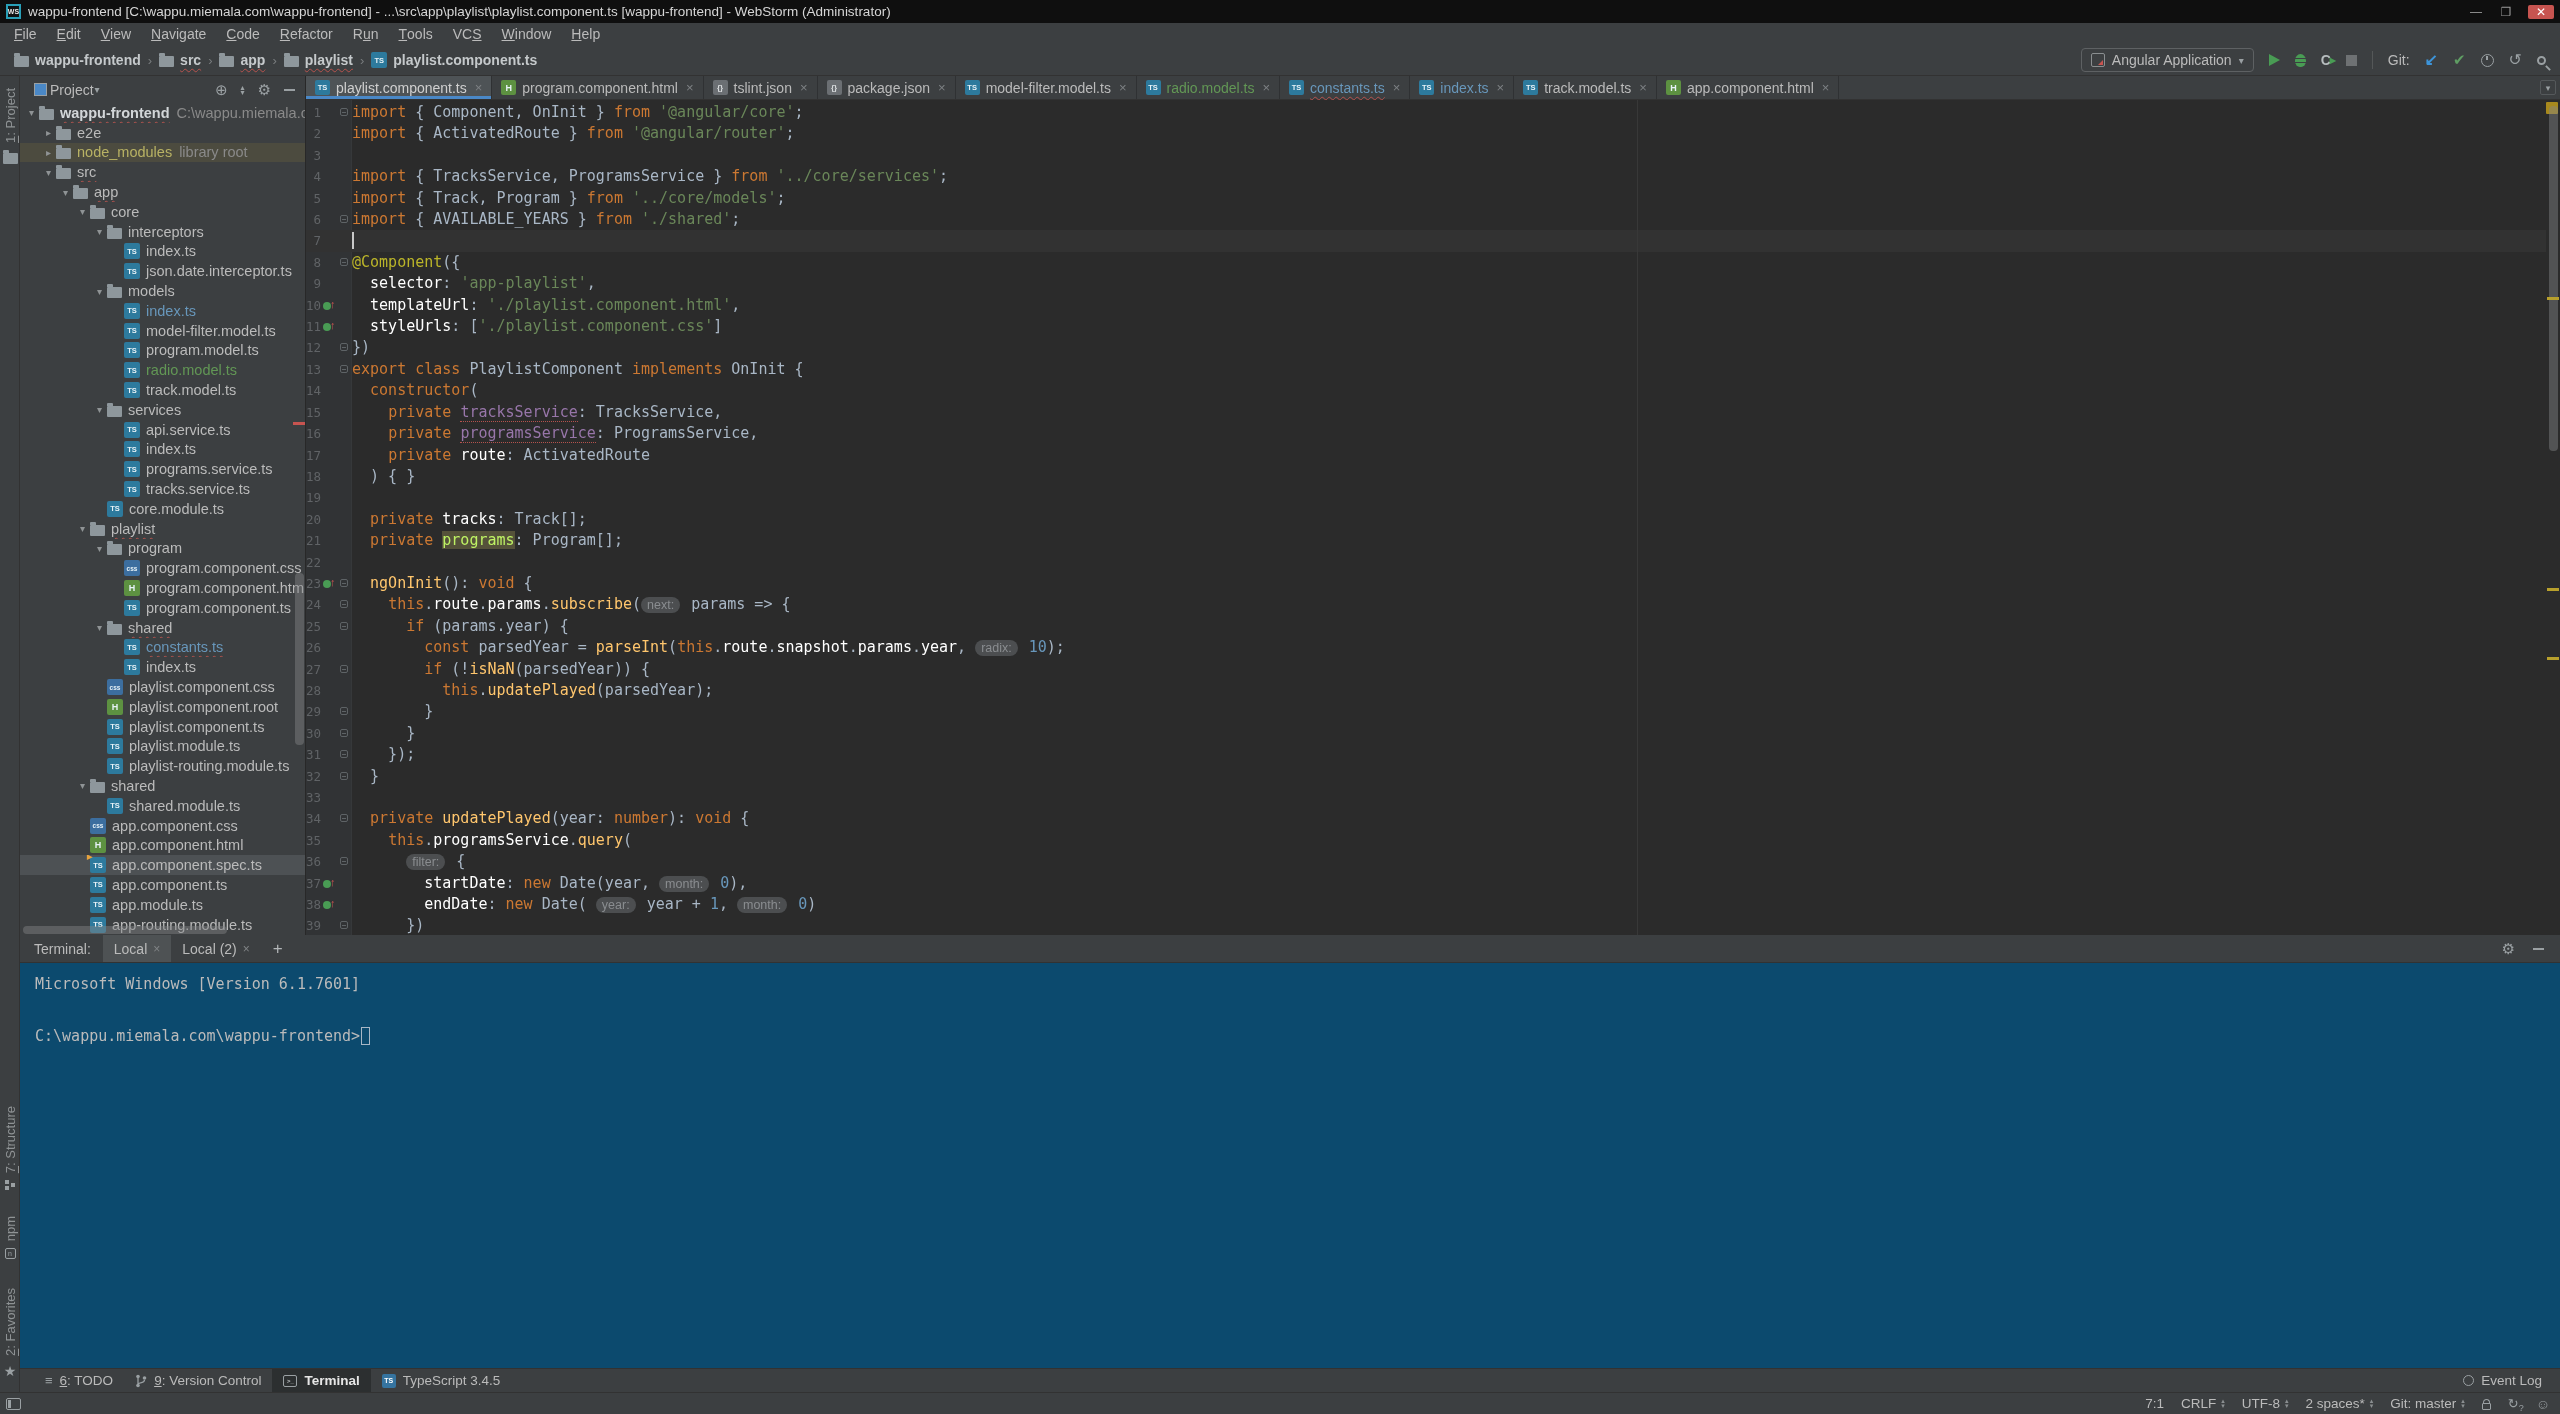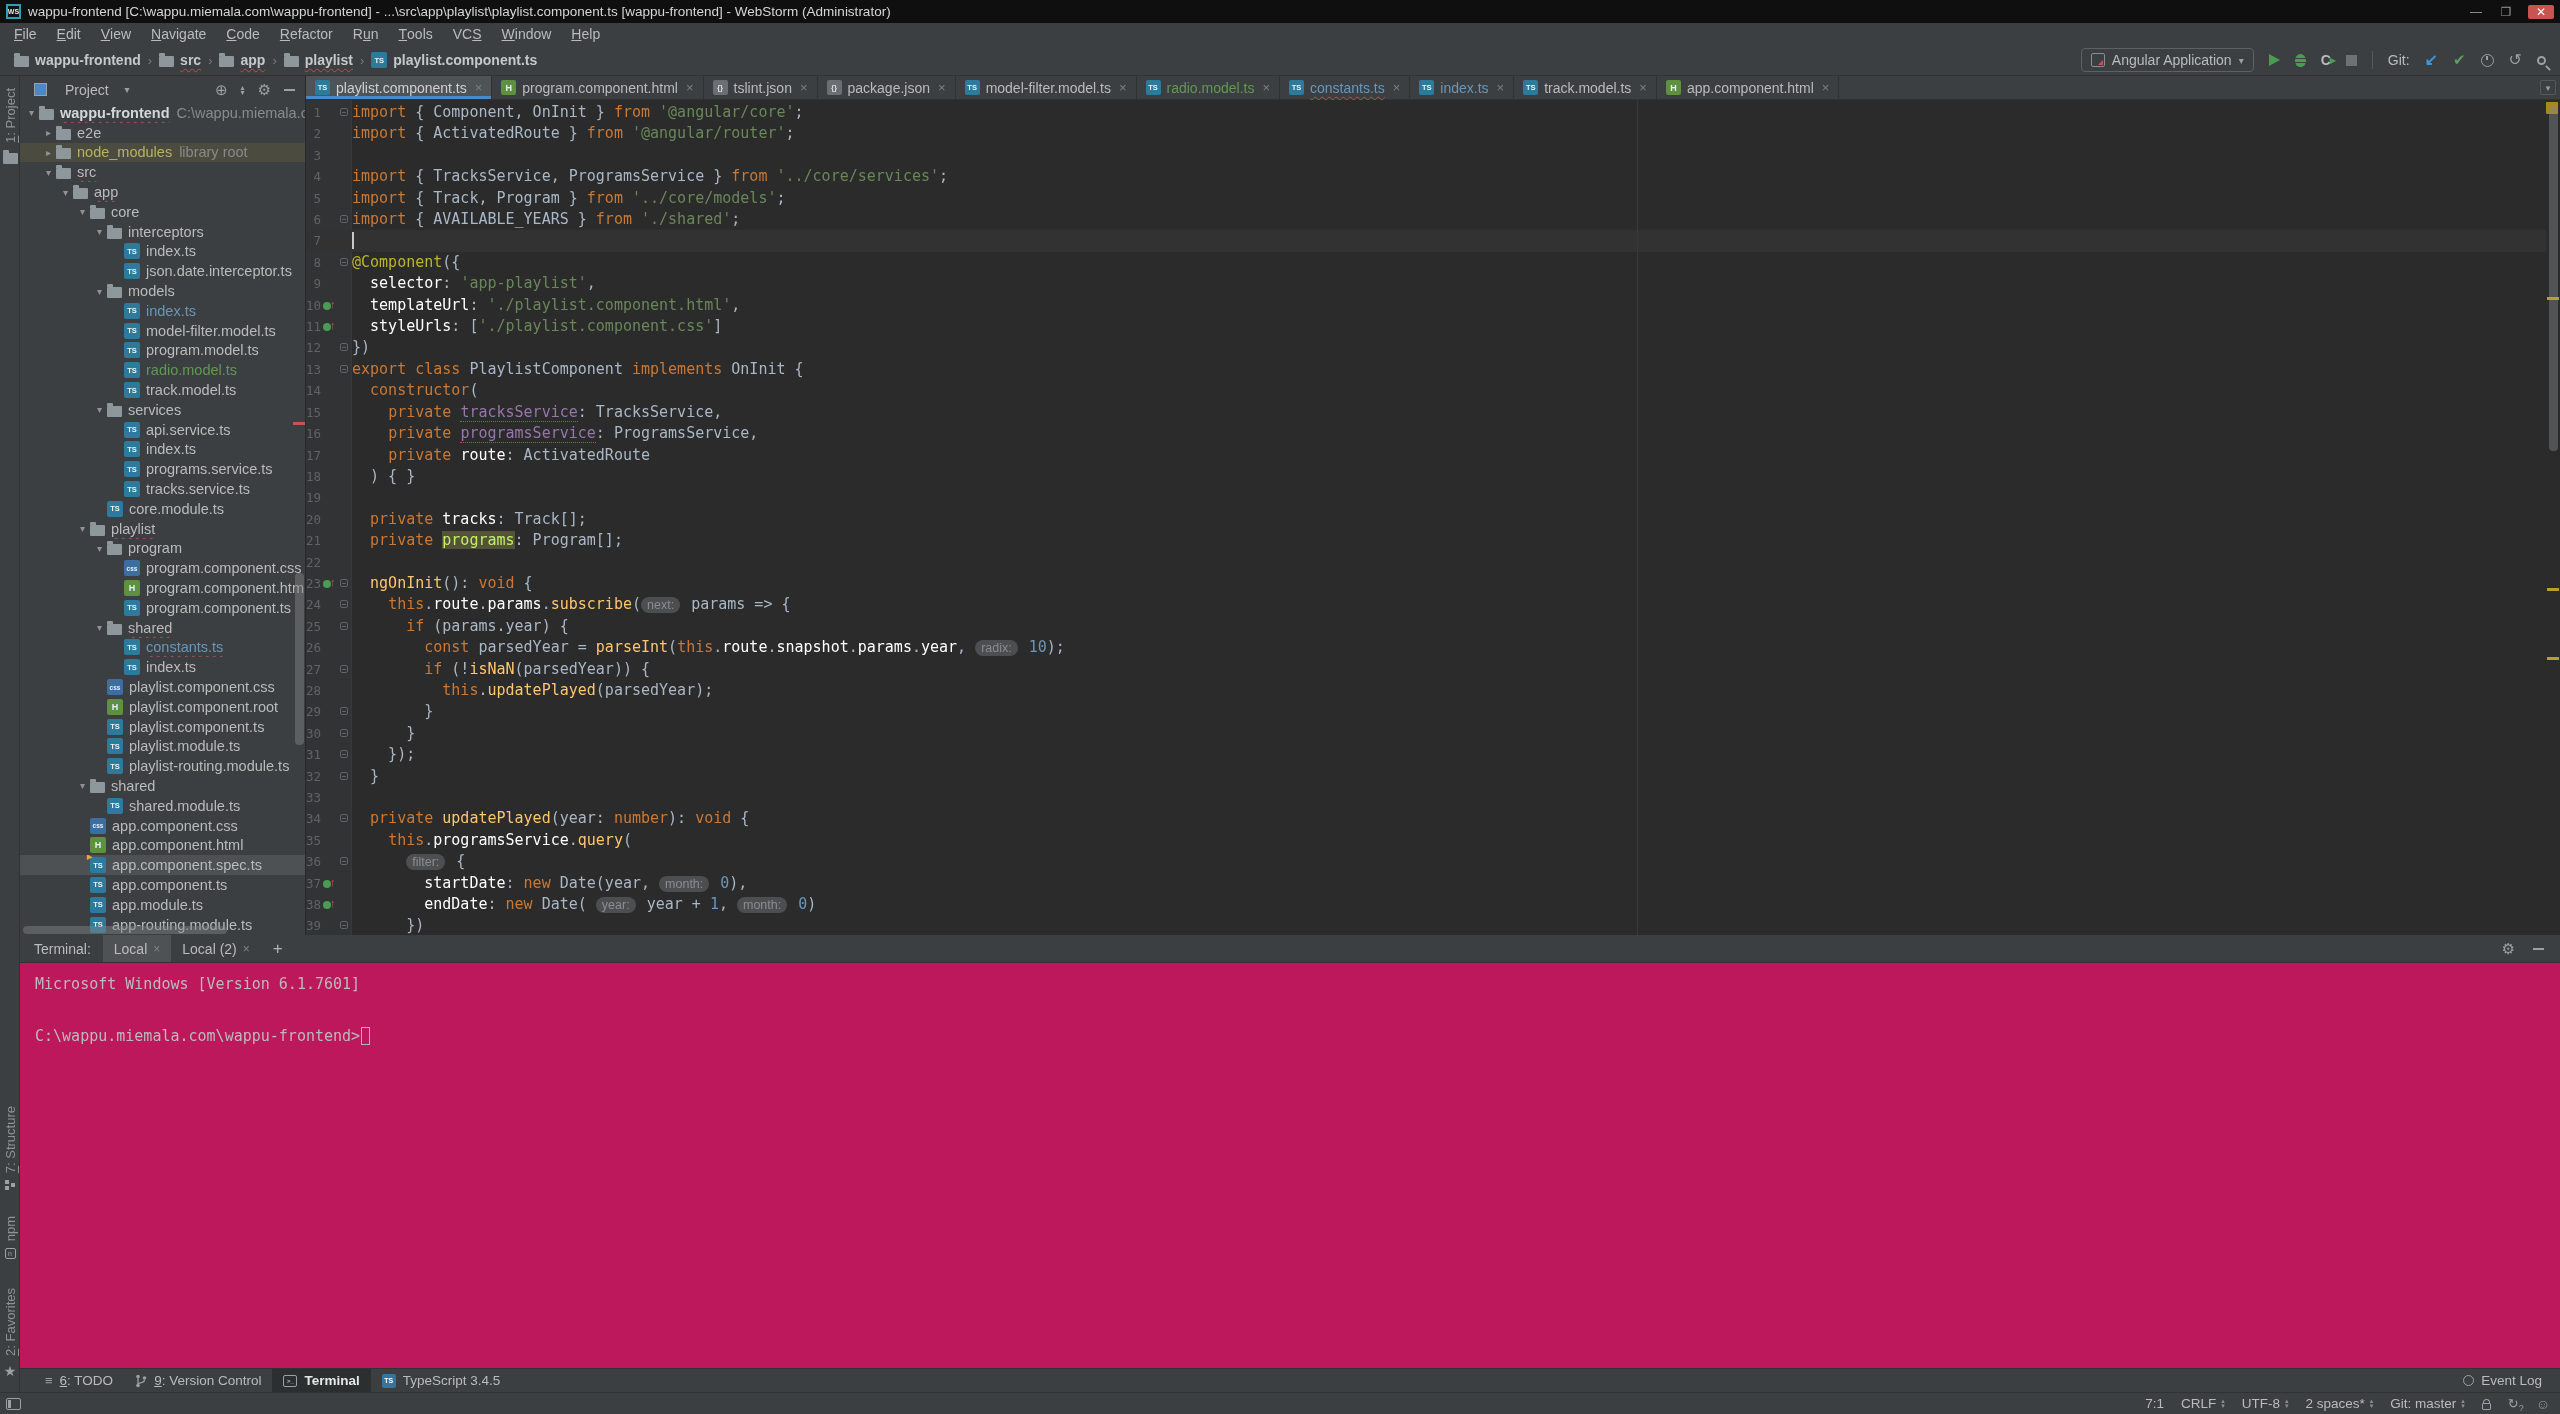--- a/index.html
+++ b/index.html
@@ -84,21 +84,21 @@
   .ic-struct { width:10px; height:10px; position:relative; }
   .ic-struct::before { content:''; position:absolute; left:0; top:0; width:4px; height:4px; background:#9aa0a3; box-shadow:6px 3px 0 #9aa0a3, 0 6px 0 #9aa0a3; }
   .ic-npm { width:11px; height:11px; border:1.5px solid #9aa0a3; border-radius:2px; color:#9aa0a3; font-size:7px; display:flex; align-items:center; justify-content:center;}
   .ic-star { color:#9aa0a3; font-size:14px; }
   .col-rest { flex:1; display:flex; flex-direction:column; min-width:0; }
   .upper { height:859px; display:flex; flex:none; }
 
   
   .project { width:286px; flex:none; background:#3c3f41; border-right:1px solid #282828;
              display:flex; flex-direction:column; overflow:hidden; }
-  .proj-header { height:27px; display:flex; align-items:center; padding:0 10px 0 14px; flex:none; gap:16px; }
+  .proj-header { height:27px; display:flex; align-items:center; padding:0 10px 0 14px; flex:none; gap:1px; }
   .proj-title { color:#bbbbbb; font-size:14px; }
   .proj-sq { width:13px; height:13px; background:#4a88c7; border:1px solid #9aa0a3; margin-right:2px; }
   .proj-tools { margin-left:auto; display:flex; align-items:center; gap:13px; }
   .ic-target { color:#9aa0a3; font-size:15px; }
   .ic-gear { color:#9aa0a3; font-size:15px; }
   .ic-collapse { display:flex; flex-direction:column; color:#9aa0a3; font-size:8px; line-height:5px; }
   .ic-minbar { width:11px; height:2px; background:#9aa0a3; }
   .tree { flex:1; position:relative; overflow:hidden; font-size:14.5px; }
   .trow { height:19.8px; display:flex; align-items:center; white-space:nowrap; overflow:hidden; color:#bbbbbb; position:relative; }
   .trow .arrow { width:15px; flex:none; text-align:center; color:#8f9395; font-size:10px; }
@@ -137,21 +137,21 @@
   .fq { color:#9876aa; border-bottom:1px dotted #b5524d; }
   .fh { color:#bef264; background:#55523a; }
   .h { background:#4c4e50; color:#8a8d90; border-radius:8px; padding:1px 6px; font-size:12.5px; margin-right:2px;
        font-family:"Liberation Sans", sans-serif; }
   .estripe { position:absolute; right:0; top:0; bottom:0; width:14px; }
   .e-warn { position:absolute; right:2px; top:2px; width:12px; height:12px; background:#a8891d; border-radius:1px; }
   .e-thumb { position:absolute; right:2px; width:9px; background:rgba(130,134,136,.45); border-radius:4px; }
   .e-tick { position:absolute; right:1px; width:12px; height:3px; background:#b8a02c; }
 
   
-  .terminal { height:433px; flex:none; display:flex; flex-direction:column; background:#be185d; }
+  .terminal { height:433px; flex:none; display:flex; flex-direction:column; background:#0c4a6e; }
   .term-head { height:28px; flex:none; background:#3c3f41; border-bottom:1px solid #323232;
                display:flex; align-items:center; }
   .term-label { color:#bbbbbb; font-size:14px; padding:0 12px 0 14px; }
   .ttab { height:100%; display:flex; align-items:center; gap:6px; padding:0 11px; color:#bbbbbb; font-size:14px; }
   .ttab.sel { background:#4e5254; }
   .ttab-close { color:#808486; font-size:12px; }
   .ttab-plus { color:#b3b7b9; font-size:17px; padding:0 12px; }
   .term-tools { margin-left:auto; display:flex; align-items:center; gap:18px; padding-right:16px; }
   .term-body { flex:1; padding:8px 0 0 15px; font-family:"DejaVu Sans Mono", monospace; font-size:15px;
                line-height:26px; color:#bbbbbb; white-space:pre; }

